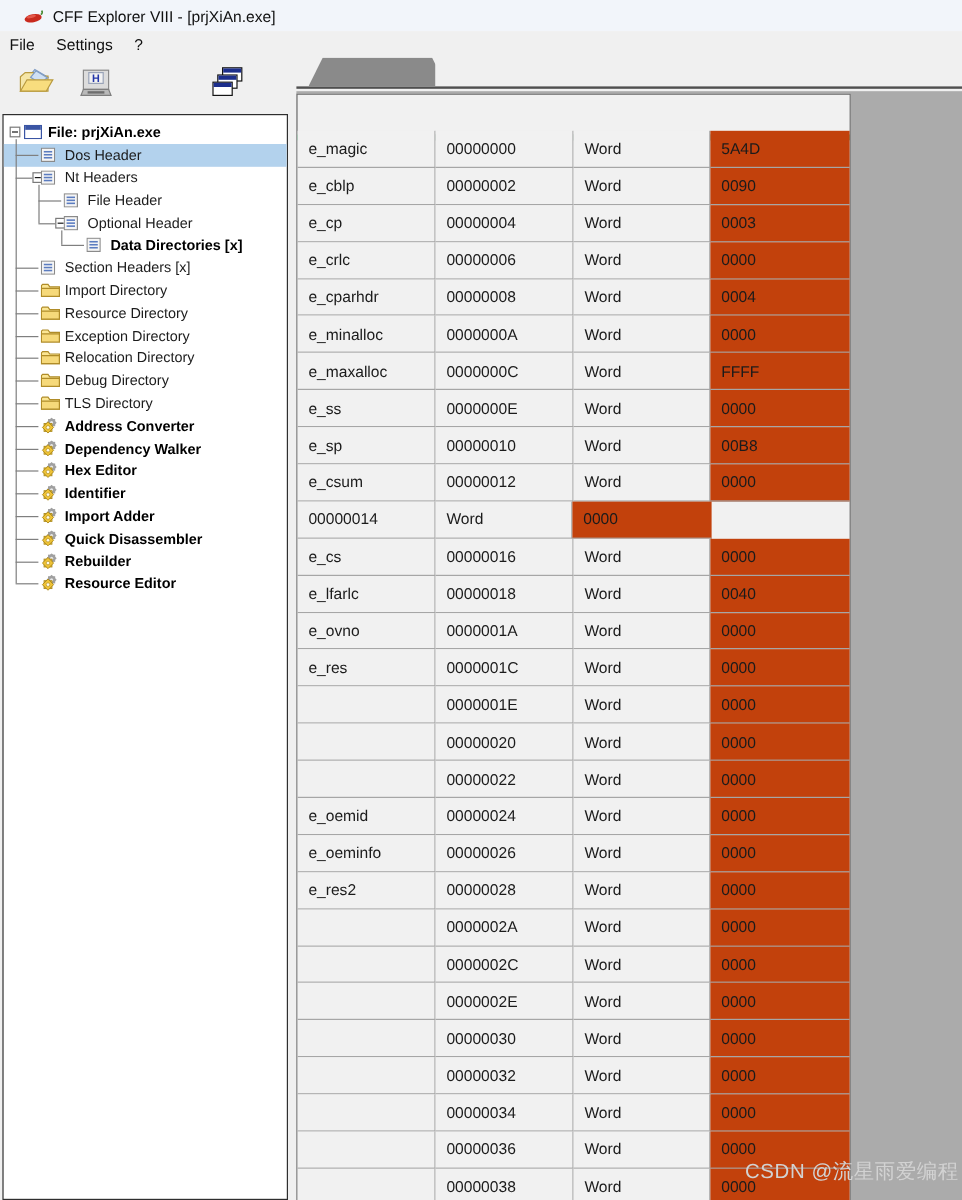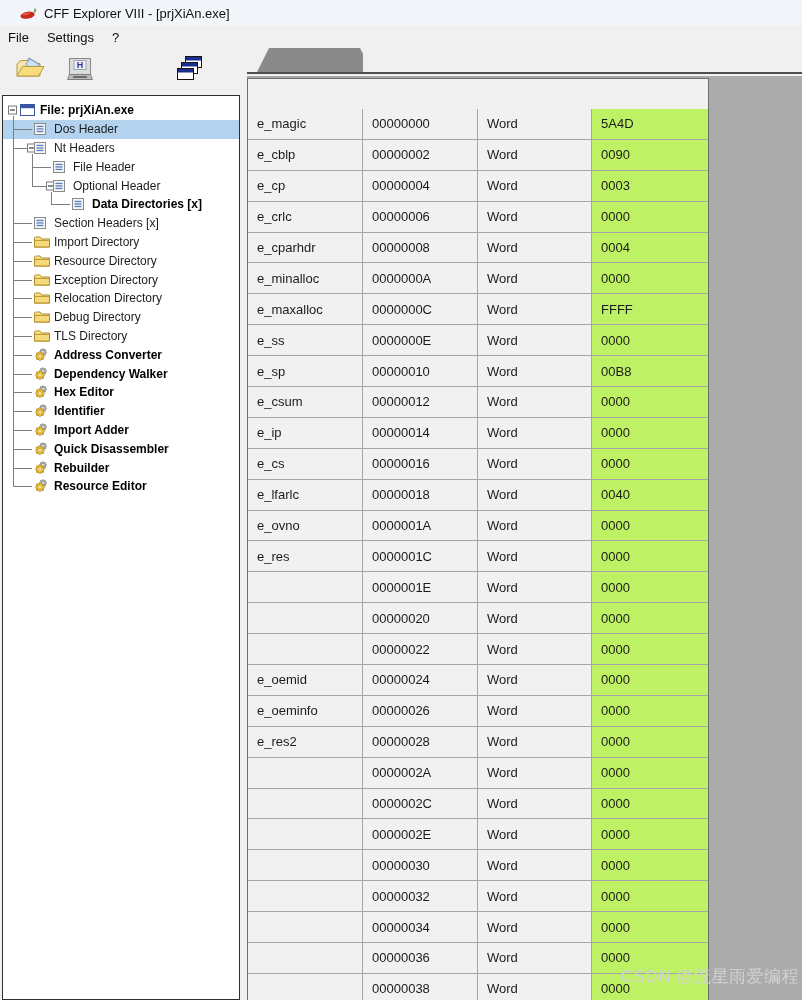--- a/index.html
+++ b/index.html
@@ -58,21 +58,21 @@
     border:1px solid #6e6e6e; }
   .grow { display:flex; height:30.9px; }
   .grow.head { height:30px; }
   .gcell { font-size:13px; color:#1b1b1b; padding-left:9px; display:flex; align-items:center;
     border-right:1px solid #a6a6a6; border-bottom:1px solid #a6a6a6;
     background:#f1f1f1; overflow:hidden; white-space:nowrap; }
   .grow.head .gcell { border-bottom:5px solid #15803d;margin-top:33px; }
   .gcell.c0 { width:115px; }
   .gcell.c1 { width:115px; }
   .gcell.c2 { width:114px; }
-  .gcell.c3 { width:116px; background:#bef264; border-right:none; }
+  .gcell.c3 { width:116px; background:#c2410c; border-right:none; }
   .grow.head .gcell.c3 { background:#f1f1f1; }
 
   
   .watermark { position:absolute; right:3px; bottom:12px; font-size:17px;
     color:#d2d2d2; letter-spacing:0.5px; pointer-events:none; }
 </style>
 </head>
 <body>
 
 <div class="app">
@@ -466,21 +466,20 @@
           <div class="gcell c2">Word</div>
           <div class="gcell c3">00B8</div>
         </div>
         <div class="grow">
           <div class="gcell c0">e_csum</div>
           <div class="gcell c1">00000012</div>
           <div class="gcell c2">Word</div>
           <div class="gcell c3">0000</div>
         </div>
         <div class="grow">
-          <div class="gcell c0">e_ip</div>
           <div class="gcell c1">00000014</div>
           <div class="gcell c2">Word</div>
           <div class="gcell c3">0000</div>
         </div>
         <div class="grow">
           <div class="gcell c0">e_cs</div>
           <div class="gcell c1">00000016</div>
           <div class="gcell c2">Word</div>
           <div class="gcell c3">0000</div>
         </div>

